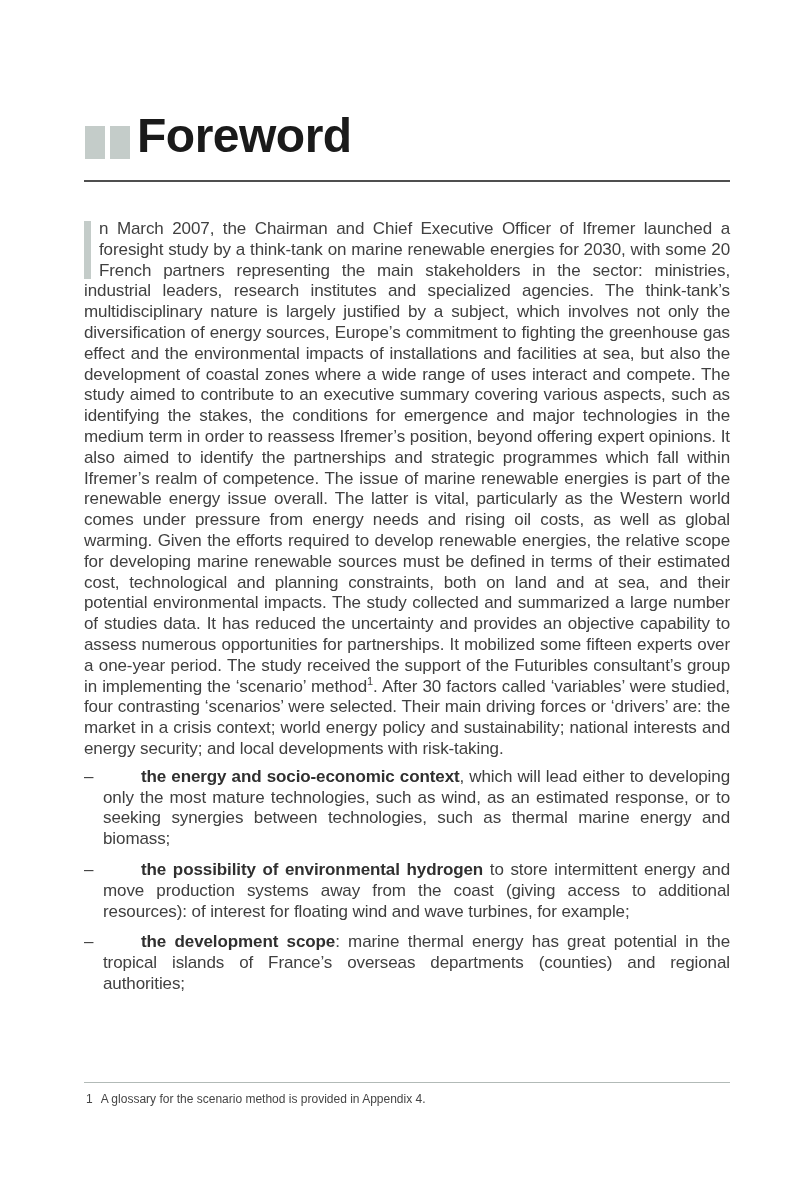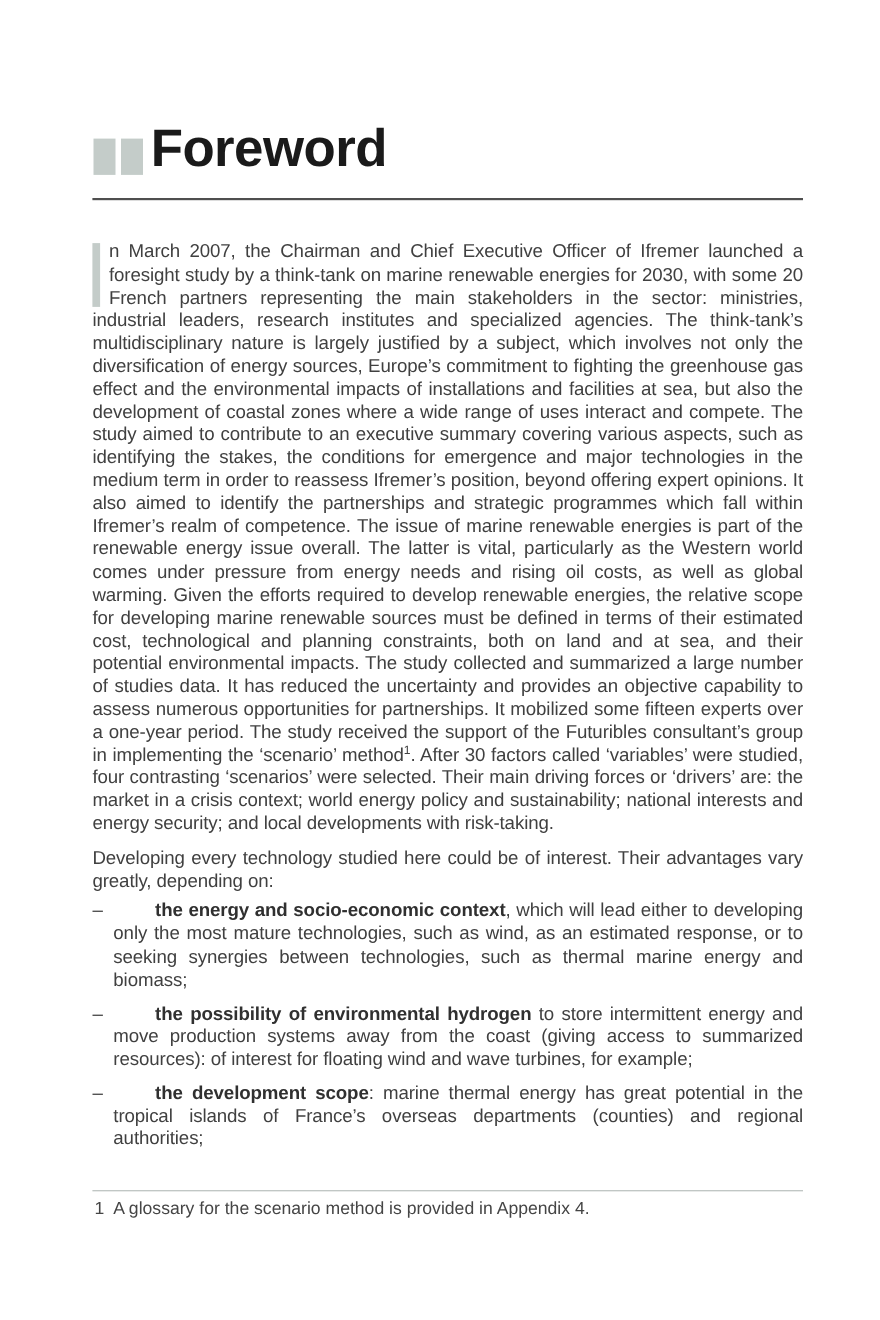--- a/index.html
+++ b/index.html
@@ -38,21 +38,21 @@
 
   .bullet-list { margin-top: -3px; }
   .bullet { position: relative; padding-left: 19px; margin: 0 0 3px 0; }
   .bullet .dash { position: absolute; left: 0; top: 0; }
   .bullet b { color: #303030; margin-left: 38px; }
 
   
   .footnote-block { position: absolute; top: 1082px; left: 84px; width: 646px; }
   .footnote-rule { width: 646px; height: 1px; background: #b2bab7; }
   .footnote-line {
-    margin-top: 8px; font-size: 16px; line-height: 17px; color: #454545;
+    margin-top: 8px; font-size: 12px; line-height: 17px; color: #454545;
     padding-left: 2px;
   }
   .footnote-num { margin-right: 8px; }
 </style>
 </head>
 <body>
 
 <div class="page">
 
   <div class="title-row">
@@ -62,27 +62,26 @@
     </div>
     <div class="page-title">Foreword</div>
   </div>
 
   <div class="title-rule"></div>
 
   <div class="body-text">
 
     <p><span class="dropcap-bar"></span><span>n March 2007, the Chairman and Chief Executive Officer of Ifremer launched a foresight study by a think-tank on marine renewable energies for 2030, with some 20 French partners representing the main stakeholders in the sector: ministries, industrial leaders, research institutes and specialized agencies. The think-tank’s multidisciplinary nature is largely justified by a subject, which involves not only the diversification of energy sources, Europe’s commitment to fighting the greenhouse gas effect and the environmental impacts of installations and facilities at sea, but also the development of coastal zones where a wide range of uses interact and compete. The study aimed to contribute to an executive summary covering various aspects, such as identifying the stakes, the conditions for emergence and major technologies in the medium term in order to reassess Ifremer’s position, beyond offering expert opinions. It also aimed to identify the partnerships and strategic programmes which fall within Ifremer’s realm of competence. The issue of marine renewable energies is part of the renewable energy issue overall. The latter is vital, particularly as the Western world comes under pressure from energy needs and rising oil costs, as well as global warming. Given the efforts required to develop renewable energies, the relative scope for developing marine renewable sources must be defined in terms of their estimated cost, technological and planning constraints, both on land and at sea, and their potential environmental impacts. The study collected and summarized a large number of studies data. It has reduced the uncertainty and provides an objective capability to assess numerous opportunities for partnerships. It mobilized some fifteen experts over a one-year period. The study received the support of the Futuribles consultant’s group in implementing the ‘scenario’ method</span><span class="fn-ref">1</span><span>. After 30 factors called ‘variables’ were studied, four contrasting ‘scenarios’ were selected. Their main driving forces or ‘drivers’ are: the market in a crisis context; world energy policy and sustainability; national interests and energy security; and local developments with risk-taking.</span></p>
 
-    <p>Developing every technology studied here could be of interest. Their advantages vary greatly, depending on:</p>
 
     <div class="bullet-list">
 
       <p class="bullet"><span class="dash">–</span><b>the energy and socio-economic context</b><span>, which will lead either to developing only the most mature technologies, such as wind, as an estimated response, or to seeking synergies between technologies, such as thermal marine energy and biomass;</span></p>
 
-      <p class="bullet"><span class="dash">–</span><b>the possibility of environmental hydrogen</b><span> to store intermittent energy and move production systems away from the coast (giving access to summarized resources): of interest for floating wind and wave turbines, for example;</span></p>
+      <p class="bullet"><span class="dash">–</span><b>the possibility of environmental hydrogen</b><span> to store intermittent energy and move production systems away from the coast (giving access to additional resources): of interest for floating wind and wave turbines, for example;</span></p>
 
       <p class="bullet"><span class="dash">–</span><b>the development scope</b><span>: marine thermal energy has great potential in the tropical islands of France’s overseas departments (counties) and regional authorities;</span></p>
 
     </div>
   </div>
 
   <div class="footnote-block">
     <div class="footnote-rule"></div>
     <div class="footnote-line"><span class="footnote-num">1</span><span>A glossary for the scenario method is provided in Appendix 4.</span></div>
   </div>

